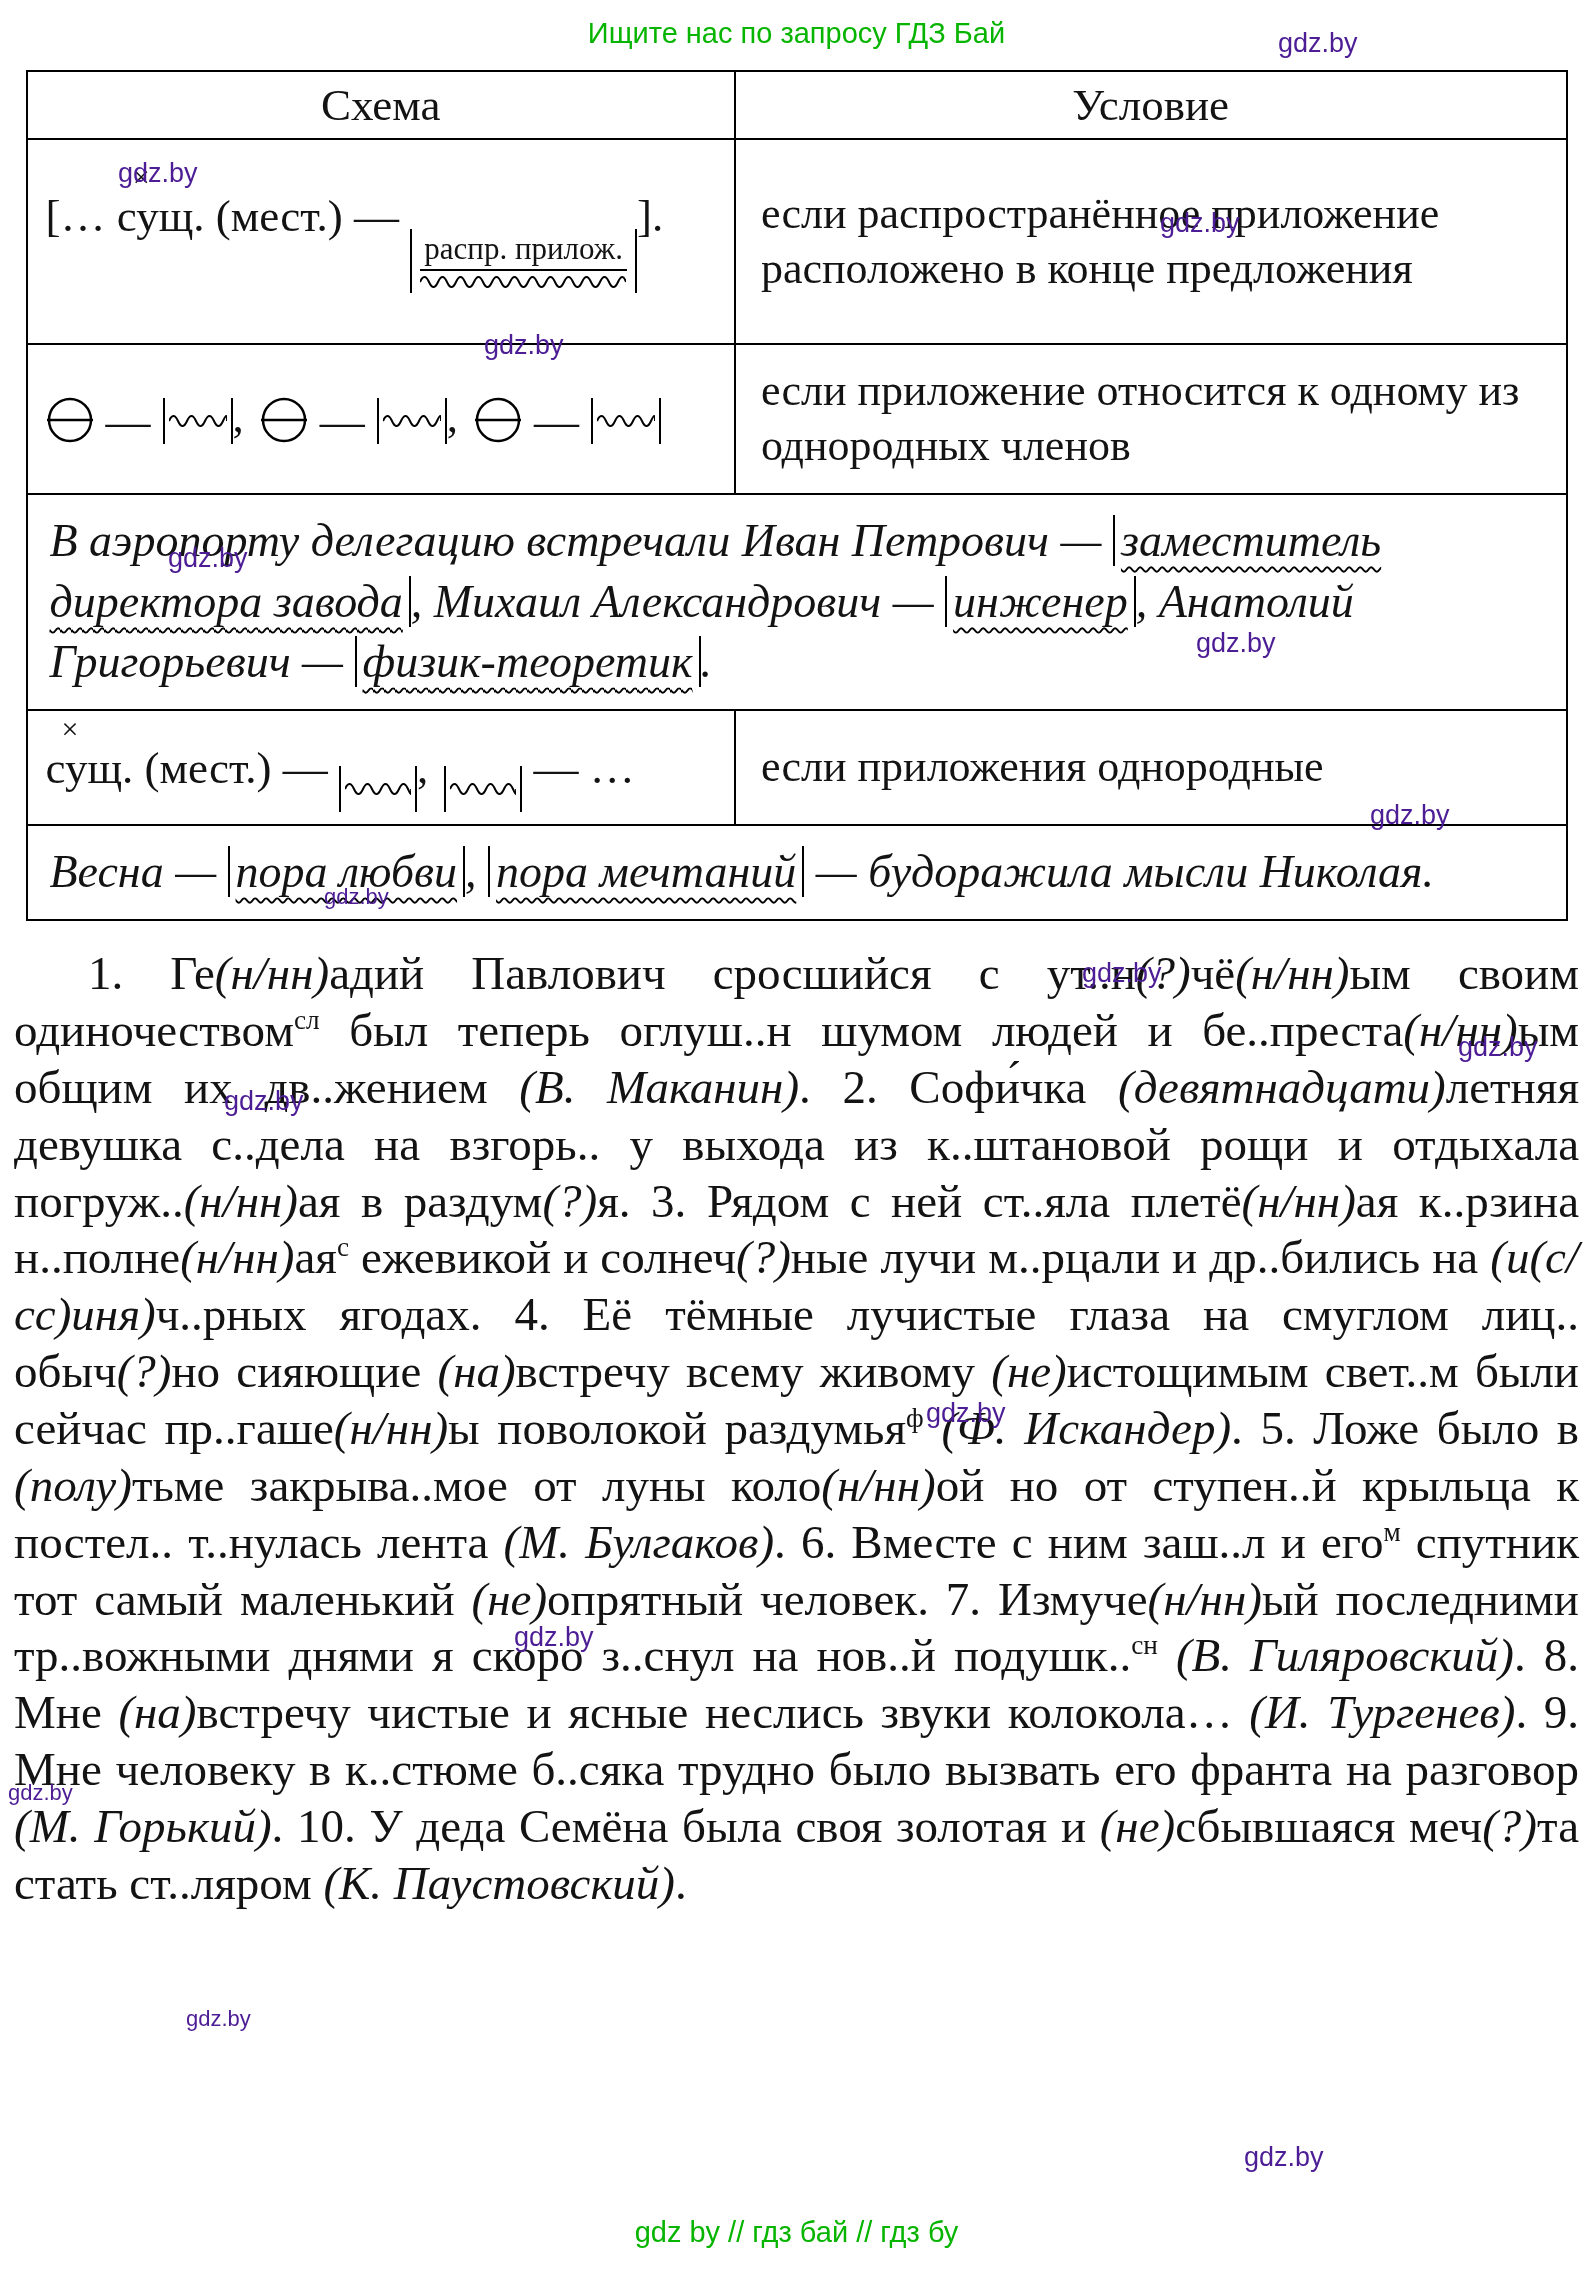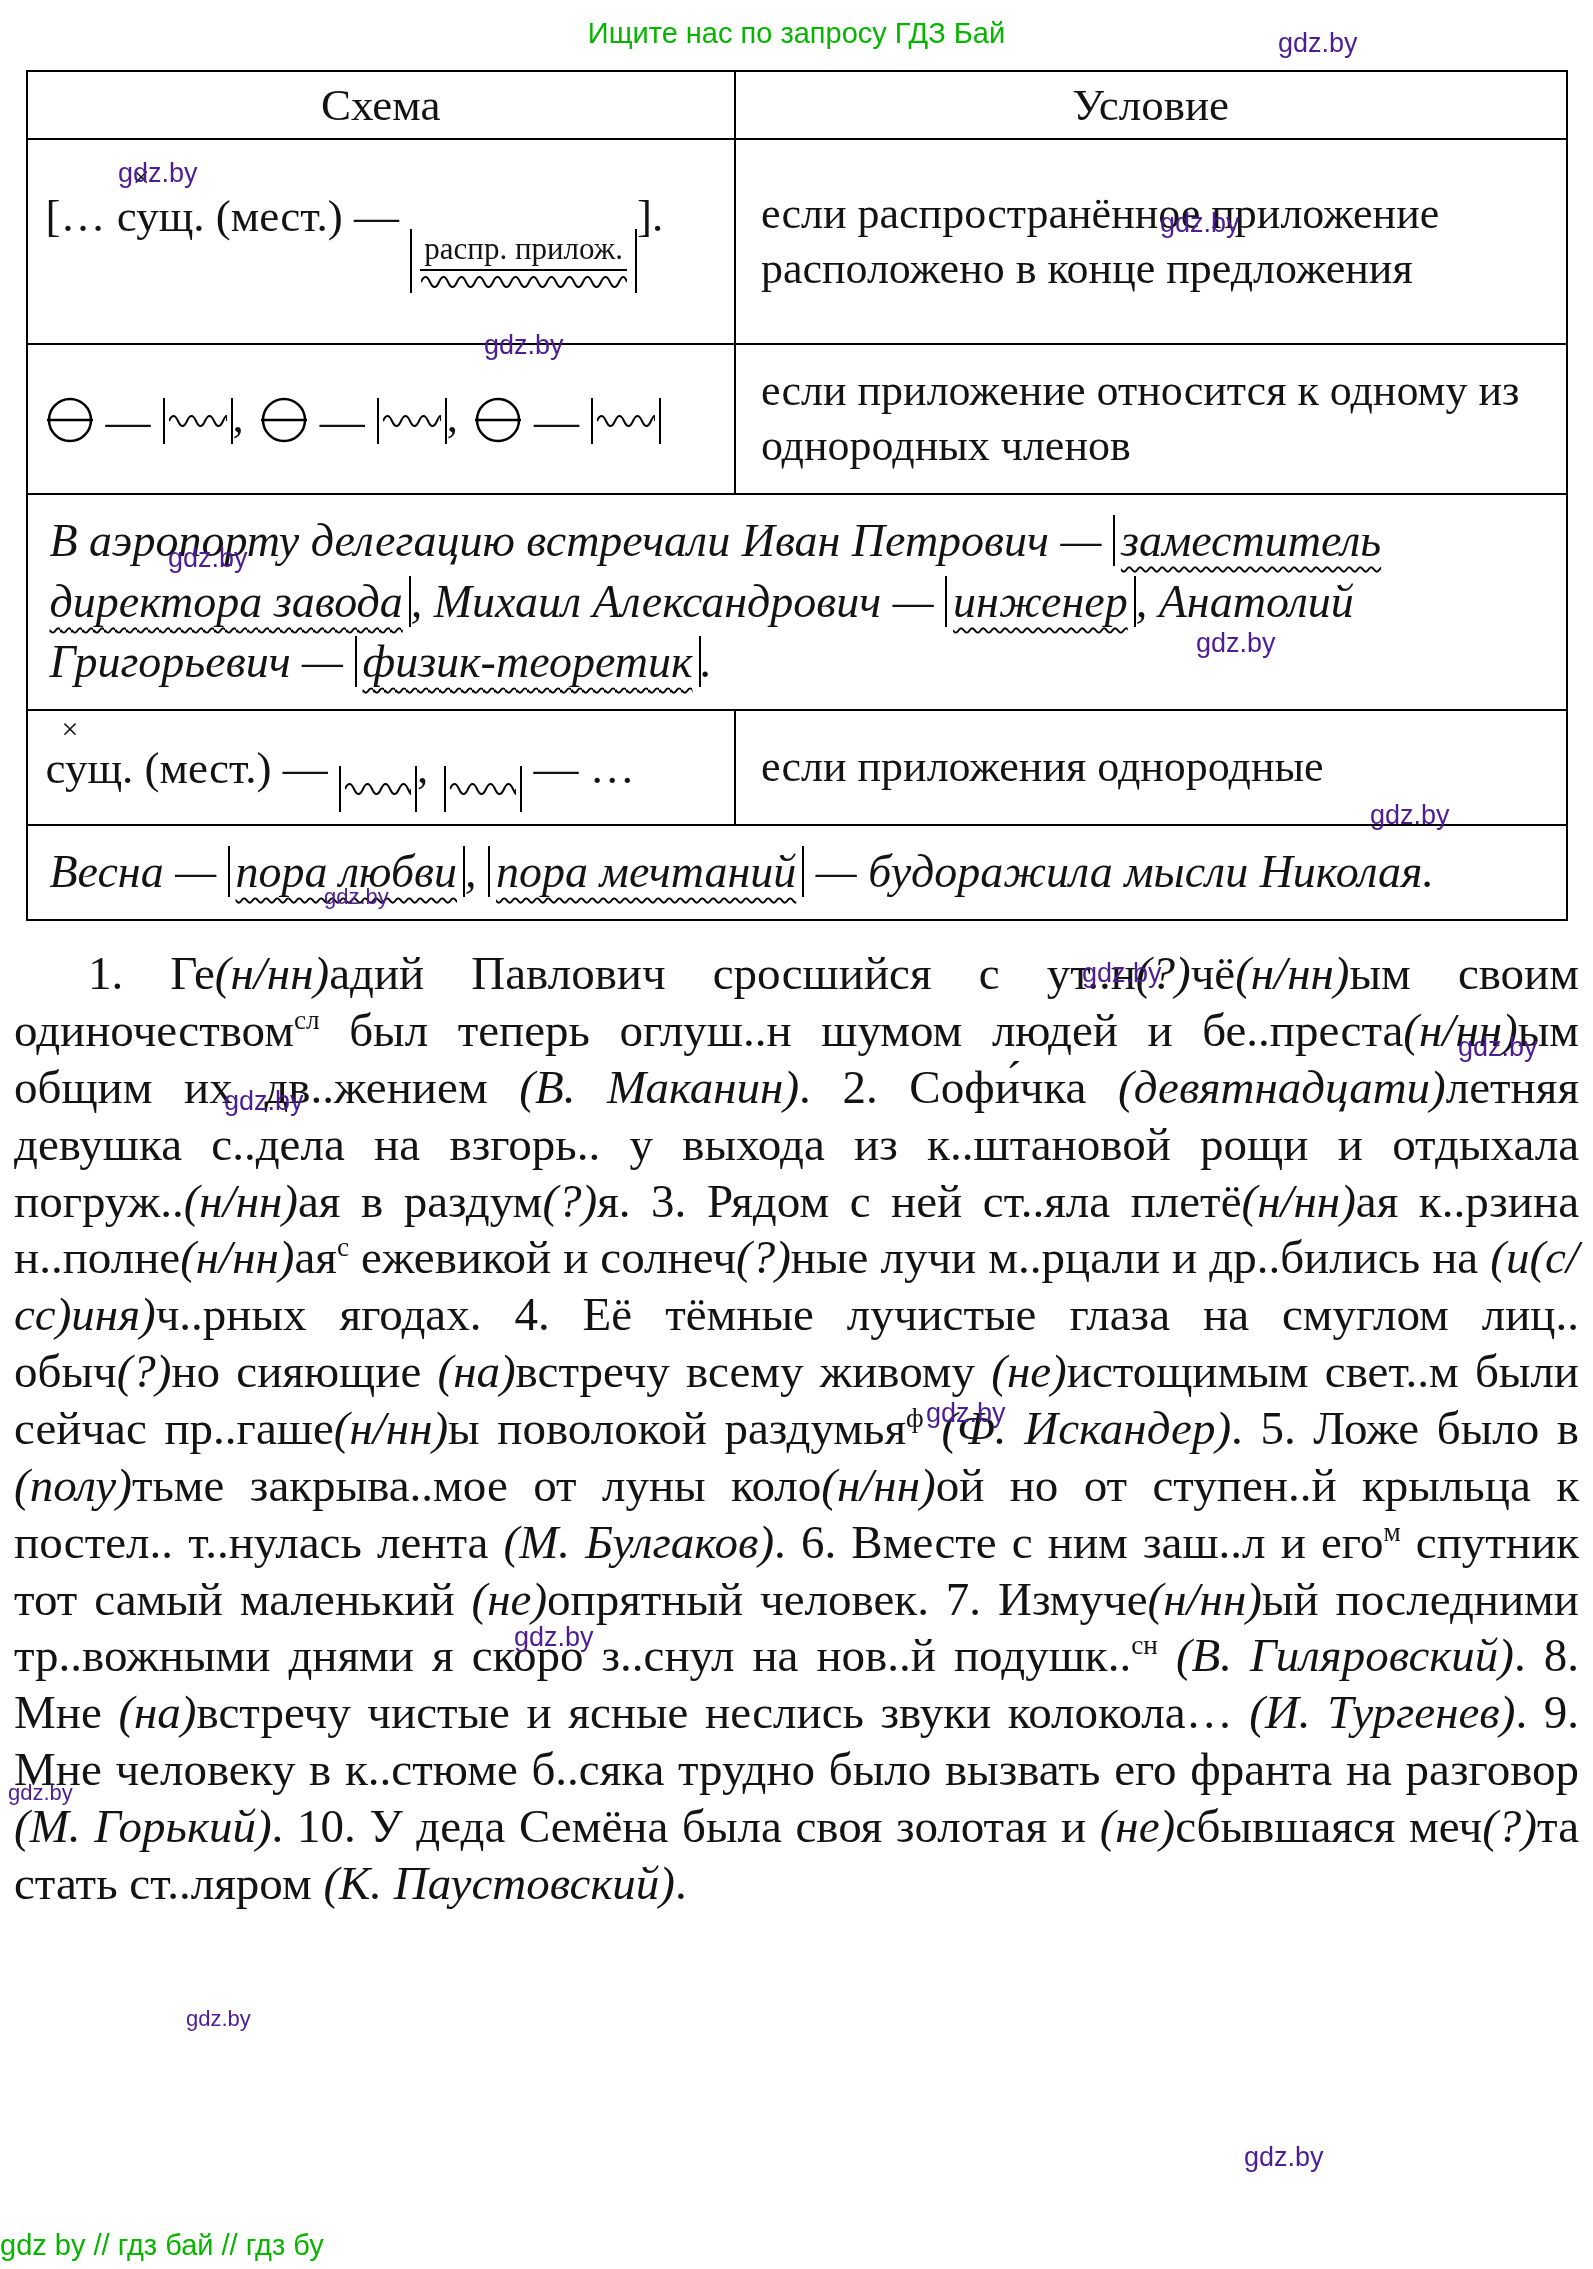--- a/index.html
+++ b/index.html
@@ -24,21 +24,21 @@
     width: 1542px; margin: 20px auto 0;
   }
   table.rules td { border: 2.5px solid #000; vertical-align: middle; }
   .th { height: 64px; text-align: center; font-size: 45px; font-weight: 400; }
   .cond { font-size: 44px; line-height: 1.24; padding: 12px 24px; }
   .scheme-cell { padding: 12px 18px; }
   .scheme-line { font-size: 45px; white-space: nowrap; }
   .xword { position: relative; display: inline-block; }
   .xmark { position: absolute; top: -30px; left: 16px; font-size: 30px; }
   .app-box {
-    display: inline-flex; flex-direction: column; align-items: center;
+    display: inline-flex; flex-direction: column; 
     border-left: 2.5px solid #000; border-right: 2.5px solid #000;
     padding: 2px 8px 4px; vertical-align: -28px;
   }
   .app-label { font-size: 31px; line-height: 1.15; border-bottom: 2px solid #000; padding: 0 4px 3px; }
   .app-box svg.wave { margin-top: 4px; }
   .wave-box {
     display: inline-flex; align-items: center; height: 46px;
     padding: 0 4px; border-left: 2.5px solid #000; border-right: 2.5px solid #000;
     vertical-align: -13px;
   }
@@ -57,22 +57,22 @@
     text-decoration-thickness: 2px; text-decoration-color: #000;
     text-underline-offset: 10px;
   }
   .exercise {
     margin: 24px 14px 0 14px;
     font-size: 47px; line-height: 1.21;
     text-align: justify; text-indent: 74px;
   }
   sup { font-size: 0.58em; line-height: 0; }
   .footer {
-    position: absolute; left: 0; right: 0; bottom: 7px;
-    font-family: "Liberation Sans", sans-serif;
+    position: absolute; left: 0; right: 0; bottom: 20px;
+    text-align: center; font-family: "Liberation Sans", sans-serif;
     font-size: 29px; color: #07b400;
   }
   .wm-layer { position: absolute; left: 0; top: 0; width: 100%; height: 100%; pointer-events: none; }
   .wm {
     position: absolute; font-family: "Liberation Sans", sans-serif;
     font-size: 27px; color: #4c1d95; white-space: nowrap;
   }
   .wm.small { font-size: 22px; }
 </style>
 </head>

